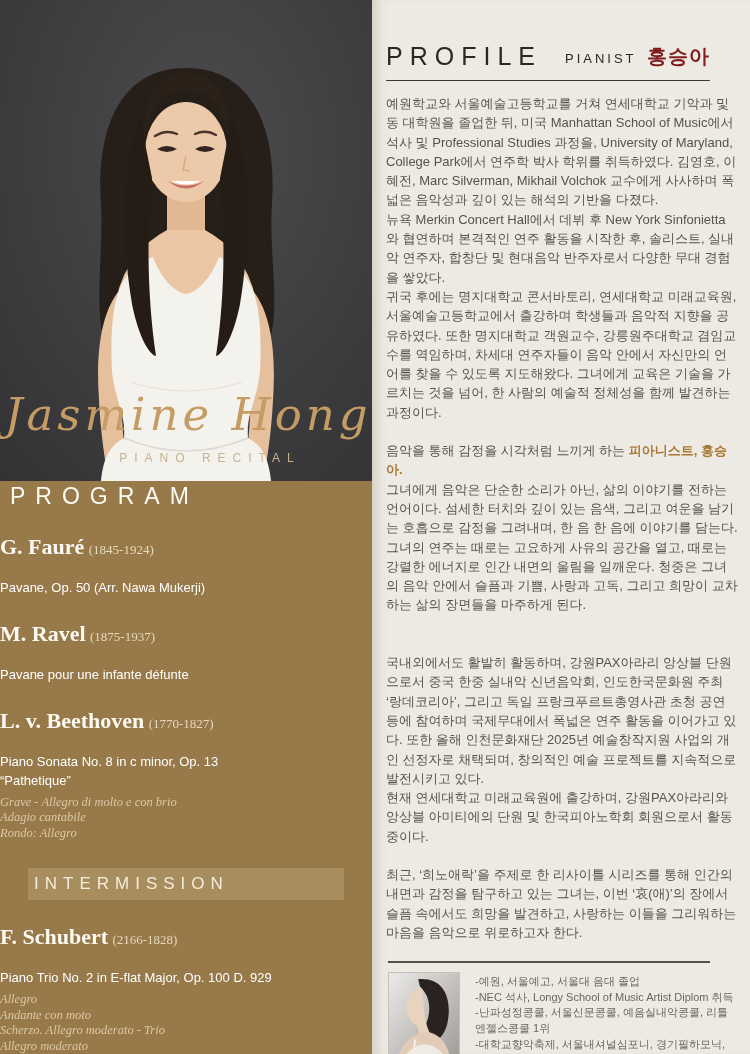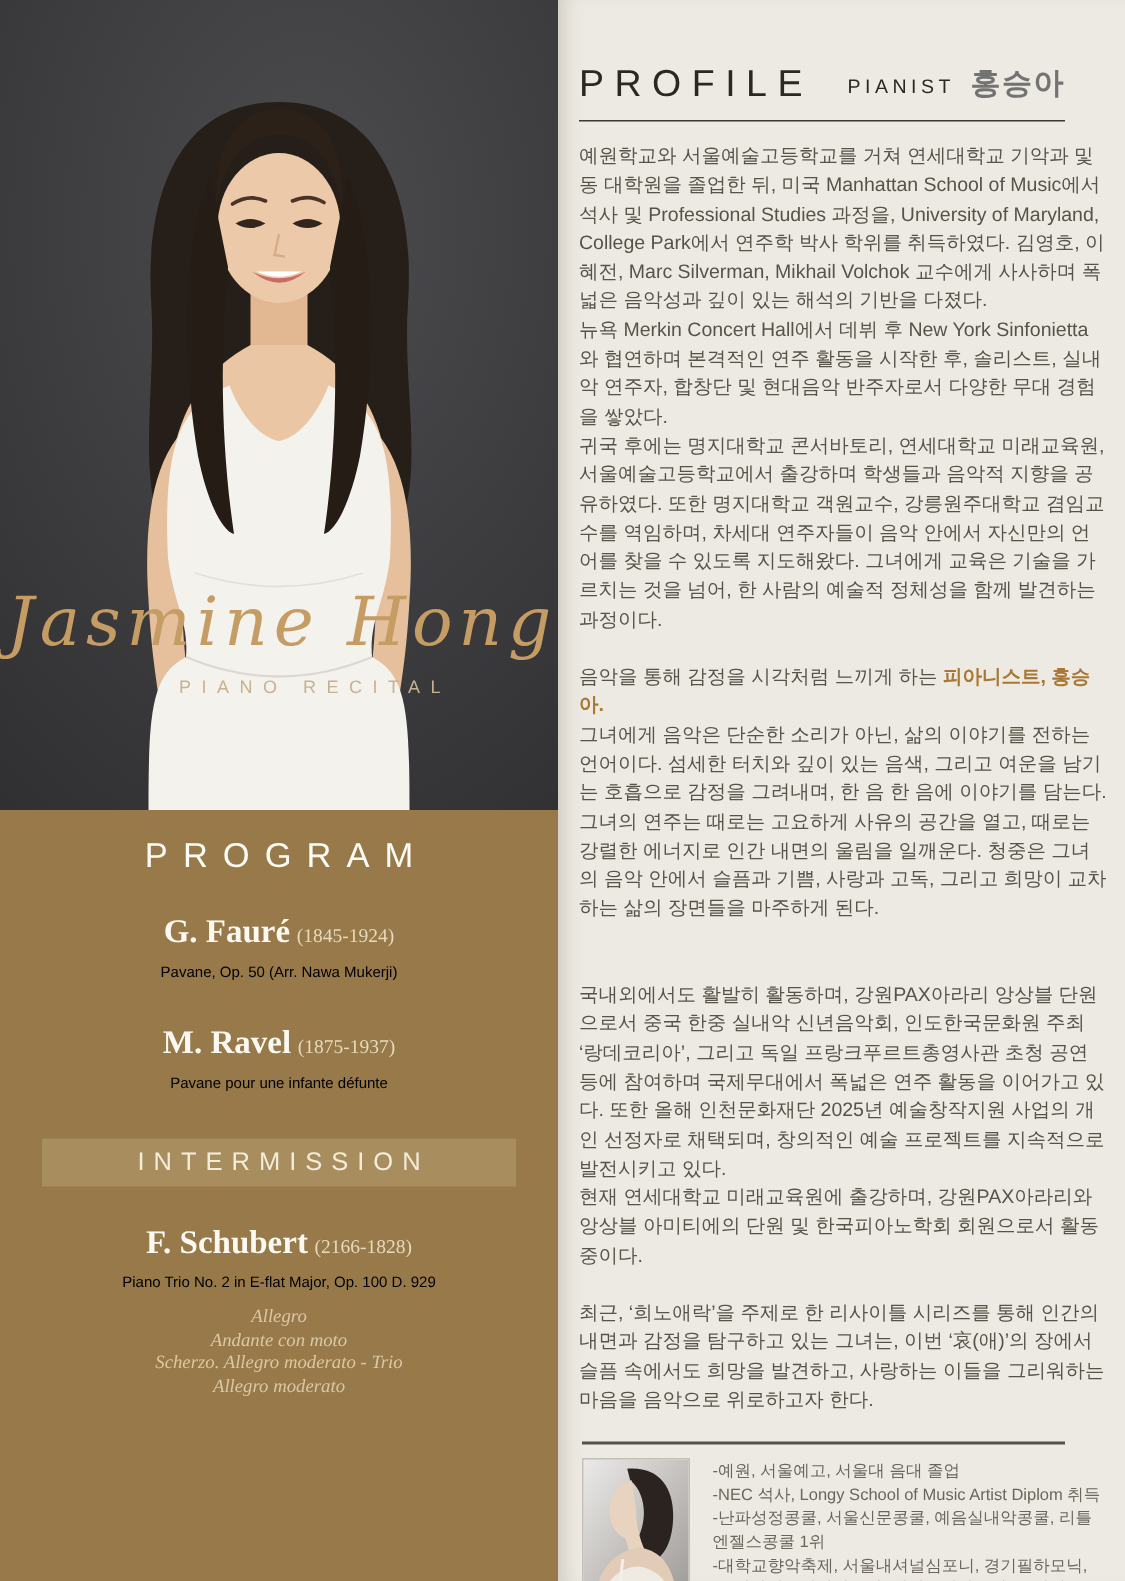--- a/index.html
+++ b/index.html
@@ -12,40 +12,40 @@
 
   .photo-section { position: relative; height: 540px; background: #3a3a3c; overflow: hidden; }
   .portrait { position: absolute; left: 0; top: 0; width: 372px; height: 540px; display: block; }
   .overlay { position: absolute; left: 4px; right: 0; top: 392px; text-align: center; }
   .script-name {
     font-family: "DejaVu Serif", serif; font-style: italic; font-weight: 400;
     font-size: 45px; color: #c59c64; letter-spacing: 4px; line-height: 1;
   }
   .recital { margin-top: 14px; font-size: 12px; letter-spacing: 7px; color: #c9b190; padding-left: 44px; }
 
-  .program-section { flex: 1; background: #97794a; text-align: center; padding-top: 17px; }
+  .program-section { flex: 1; background: #97794a; text-align: left; padding-top: 2px; }
   .program-title { font-size: 23px; letter-spacing: 10px; text-indent: 10px; color: #fdfbf5; font-weight: 400; }
   .prog-item { margin-top: 24px; }
   .composer { font-family: "Liberation Serif", serif; font-weight: 700; font-size: 22px; color: #fcf9f2; }
   .dates { font-family: "Liberation Serif", serif; font-size: 13px; color: #e7dabd; font-weight: 400; }
-  .piece { margin-top: 5px; font-size: 10px; line-height: 19px; color: #000000; white-space: pre-line; }
+  .piece { margin-top: 18px; font-size: 13px; line-height: 19px; color: #ffffff; white-space: pre-line; }
   .movements { margin-top: 5px; font-family: "Liberation Serif", serif; font-style: italic;
                font-size: 12.5px; line-height: 15.5px; color: #dbc9a6; white-space: pre-line; }
   .intermission { margin: 27px 28px 0; background: #a88e5f; padding: 6px 0;
                   font-size: 17px; letter-spacing: 6px; text-indent: 6px; color: #f4ecda; }
 
   
   .right-col { flex: 1; background: #edeae3; padding: 42px 12px 0 14px;
                box-shadow: inset 12px 0 14px -10px rgba(70,58,38,.22);
                display: flex; flex-direction: column; }
-  .profile-header { display: flex; justify-content: space-between; align-items: flex-start;
+  .profile-header { display: flex; justify-content: space-between; align-items: center;
                     margin-right: 28px; padding-bottom: 9px; border-bottom: 1.5px solid #3c382f; }
   .profile-title { font-size: 25px; letter-spacing: 7px; color: #2b2822; font-weight: 400; }
   .pianist-role { font-size: 13px; letter-spacing: 3px; color: #2b2822; }
-  .pianist-name { font-size: 20px; font-weight: 700; color: #737373; margin-left: 6px; letter-spacing: 1px; }
+  .pianist-name { font-size: 20px; font-weight: 700; color: #7f1d1d; margin-left: 6px; letter-spacing: 1px; }
 
   .bio-text { margin-top: 13px; }
   .para { font-size: 13px; line-height: 19.3px; color: #575349; margin-bottom: 19px; white-space: pre-line; }
   .para .accent { color: #a97834; font-weight: 700; }
 
   .performers { margin-top: auto; padding-bottom: 27px; }
   .divider { border-top: 2px solid #55504a; margin: 0 28px 0 2px; }
   .performer { display: flex; gap: 11px; padding: 9px 0 10px 2px; }
   .perf-left { flex: 0 0 76px; text-align: center; }
   .perf-photo { display: block; border: 1px solid #c6c1b7; background: #ddd; }
@@ -108,20 +108,29 @@
         <span class="dates">(1845-1924)</span>
         <div class="piece">Pavane, Op. 50 (Arr. Nawa Mukerji)</div>
       </div>
 
       <div class="prog-item">
         <span class="composer">M. Ravel</span>
         <span class="dates">(1875-1937)</span>
         <div class="piece">Pavane pour une infante défunte</div>
       </div>
 
+      <div class="prog-item">
+        <span class="composer">L. v. Beethoven</span>
+        <span class="dates">(1770-1827)</span>
+        <div class="piece">Piano Sonata No. 8 in c minor, Op. 13
+“Pathetique”</div>
+        <div class="movements">Grave - Allegro di molto e con brio
+Adagio cantabile
+Rondo: Allegro</div>
+      </div>
 
       <div class="intermission">INTERMISSION</div>
 
       <div class="prog-item">
         <span class="composer">F. Schubert</span>
         <span class="dates">(2166-1828)</span>
         <div class="piece">Piano Trio No. 2 in E-flat Major, Op. 100 D. 929</div>
         <div class="movements">Allegro
 Andante con moto
 Scherzo. Allegro moderato - Trio

